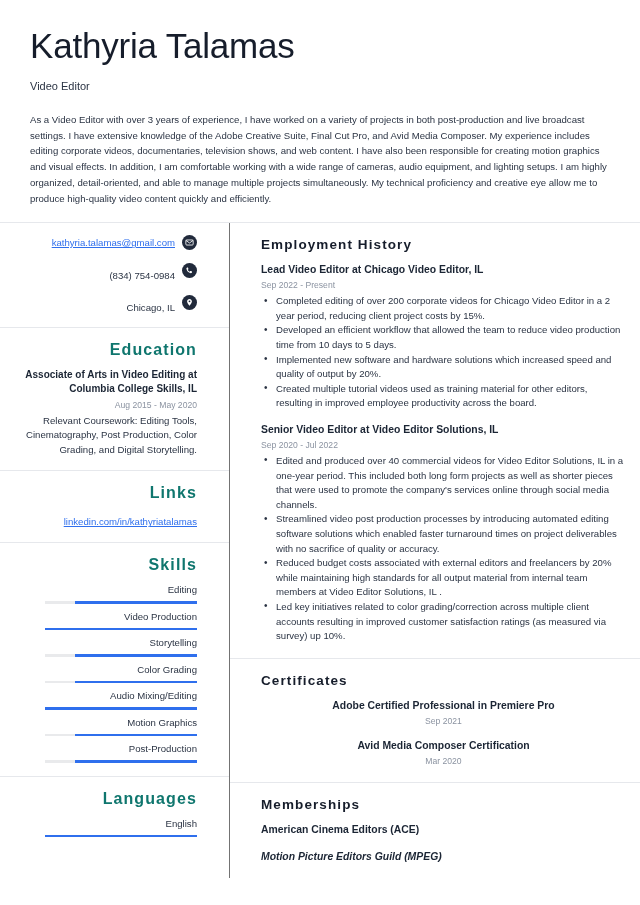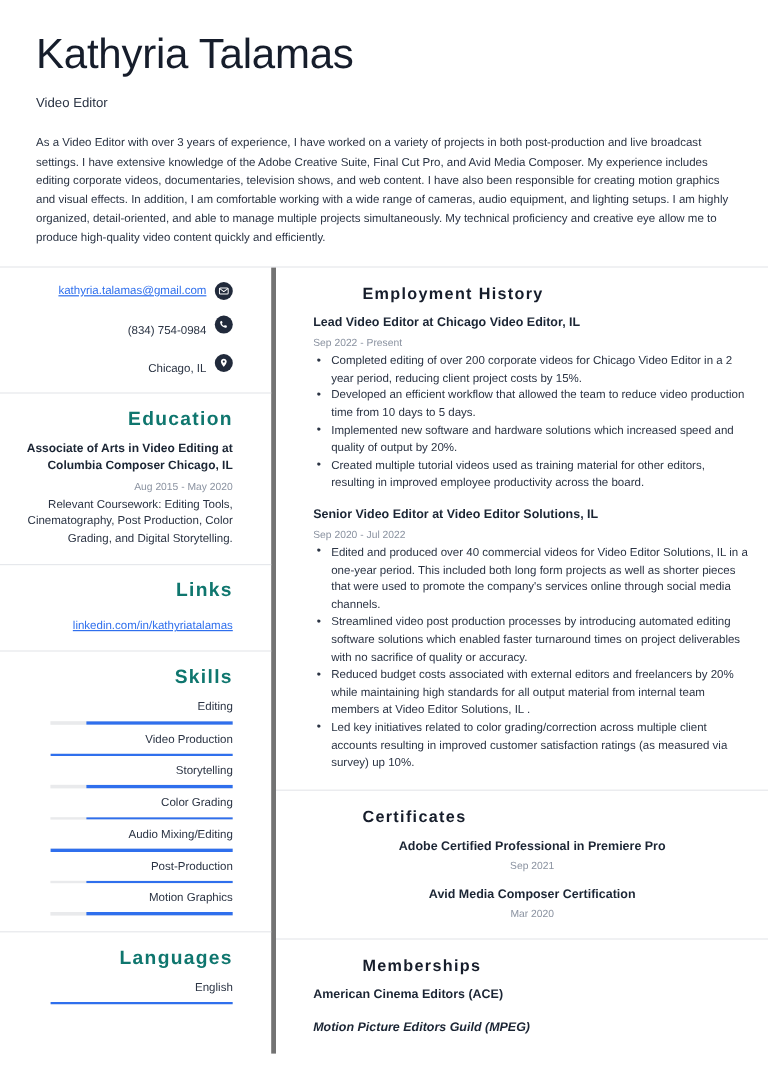--- a/index.html
+++ b/index.html
@@ -68,21 +68,21 @@
   
   .body-cols {
     display: flex;
     align-items: stretch;
     width: 100%;
   }
 
   .col-left {
     width: 230px;
     flex: 0 0 230px;
-    border-right: 4px solid #737373;
+    border-right: 1px solid #737373;
   }
 
   .col-right {
     flex: 1 1 auto;
     min-width: 0;
   }
 
   
   .lblock {
     padding: 13px 32px 13px 14px;
@@ -186,21 +186,20 @@
   .rblock {
     padding: 14px 14px 14px 31px;
   }
 
   .section-heading {
     font-size: 13.5px;
     font-weight: 700;
     letter-spacing: 1.1px;
     color: #161d2b;
     margin-bottom: 11px;
-    margin-left: 41px;
   }
 
   .job { margin-bottom: 12px; }
   .job:last-child { margin-bottom: 0; }
 
   .job-role {
     font-size: 10.4px;
     line-height: 14px;
     font-weight: 700;
     color: #1b2534;
@@ -309,21 +308,21 @@
               <circle cx="8" cy="5.9" r="1.6" fill="#212a3b"></circle>
             </svg>
           </span>
         </div>
       </div>
 
       <div class="hr-col"></div>
 
       <div class="lblock">
         <div class="sidebar-heading">Education</div>
-        <div class="edu-degree">Associate of Arts in Video Editing at Columbia Composer Chicago, IL</div>
+        <div class="edu-degree">Associate of Arts in Video Editing at Columbia College Skills, IL</div>
         <div class="edu-dates">Aug 2015 - May 2020</div>
         <div class="edu-desc">Relevant Coursework: Editing Tools, Cinematography, Post Production, Color Grading, and Digital Storytelling.</div>
       </div>
 
       <div class="hr-col"></div>
 
       <div class="lblock">
         <div class="sidebar-heading">Links</div>
         <div>
           <a class="site-link" href="#">linkedin.com/in/kathyriatalamas</a>
@@ -359,27 +358,27 @@
             <div class="skill-fill" style="width: 80%;"></div>
           </div>
         </div>
         <div class="skill-item">
           <div class="skill-label">Audio Mixing/Editing</div>
           <div class="skill-track">
             <div class="skill-fill" style="width: 100%;"></div>
           </div>
         </div>
         <div class="skill-item">
+          <div class="skill-label">Motion Graphics</div>
+          <div class="skill-track">
+            <div class="skill-fill" style="width: 80%;"></div>
+          </div>
+        </div>
+        <div class="skill-item">
           <div class="skill-label">Post-Production</div>
-          <div class="skill-track">
-            <div class="skill-fill" style="width: 80%;"></div>
-          </div>
-        </div>
-        <div class="skill-item">
-          <div class="skill-label">Motion Graphics</div>
           <div class="skill-track">
             <div class="skill-fill" style="width: 80%;"></div>
           </div>
         </div>
       </div>
 
       <div class="hr-col"></div>
 
       <div class="lblock">
         <div class="sidebar-heading">Languages</div>

